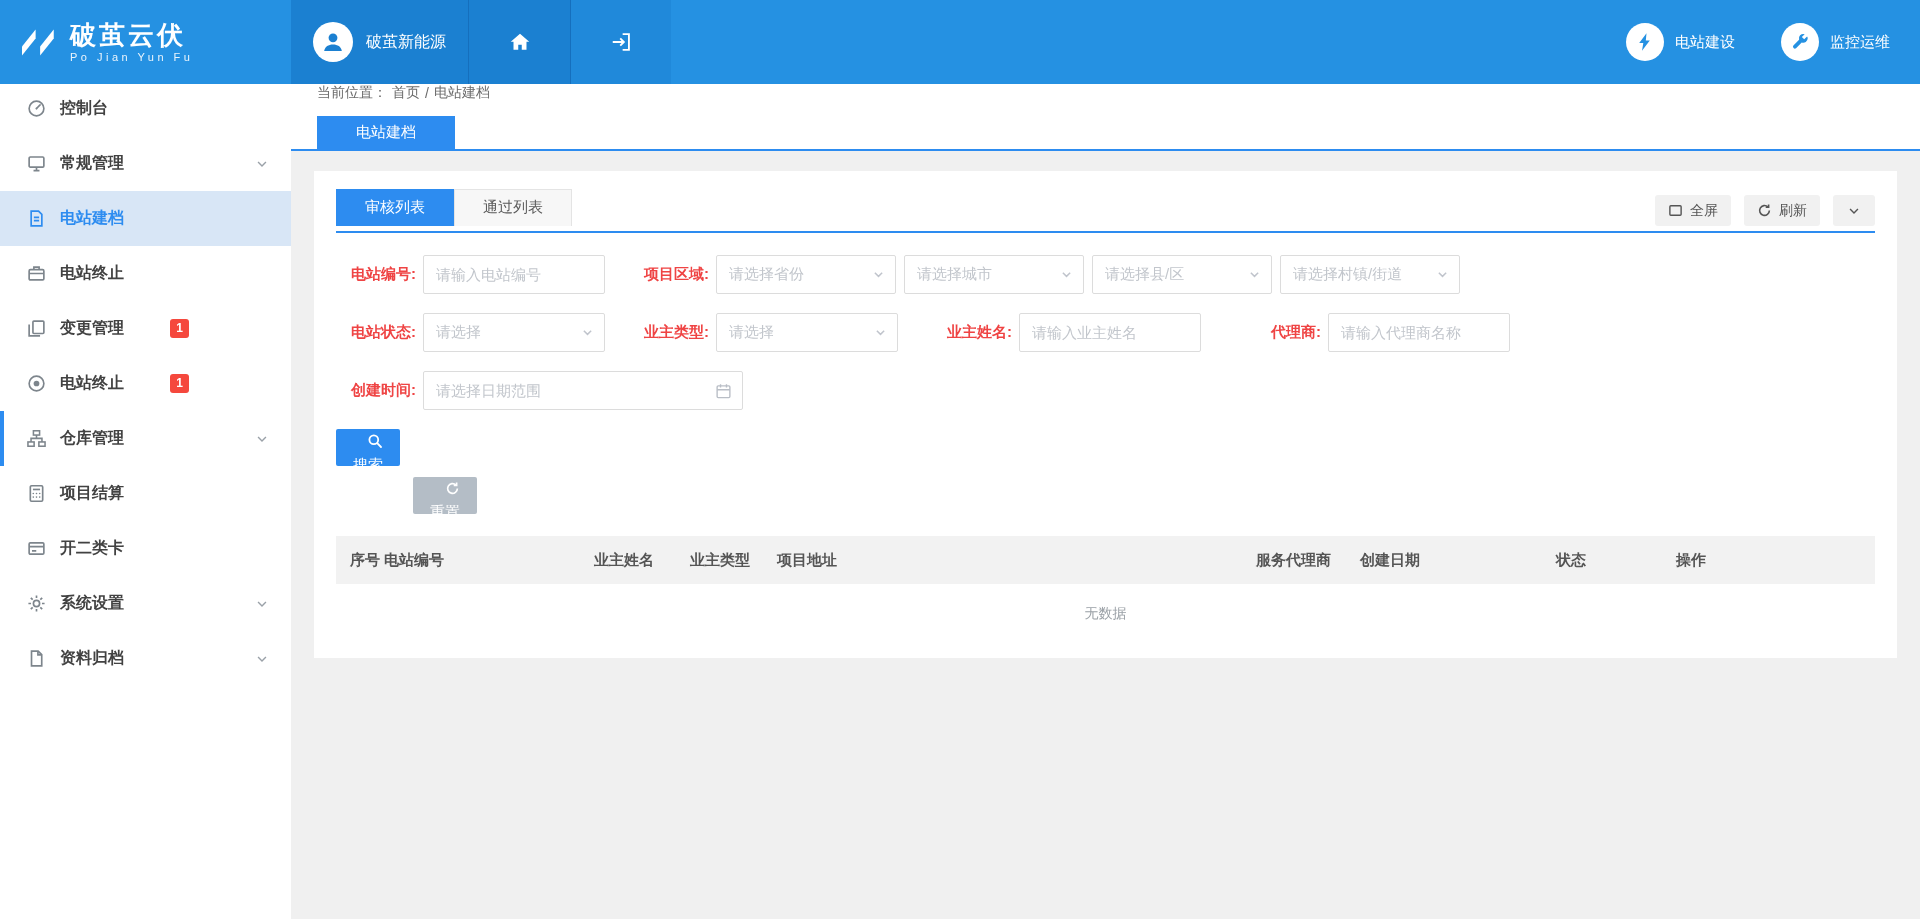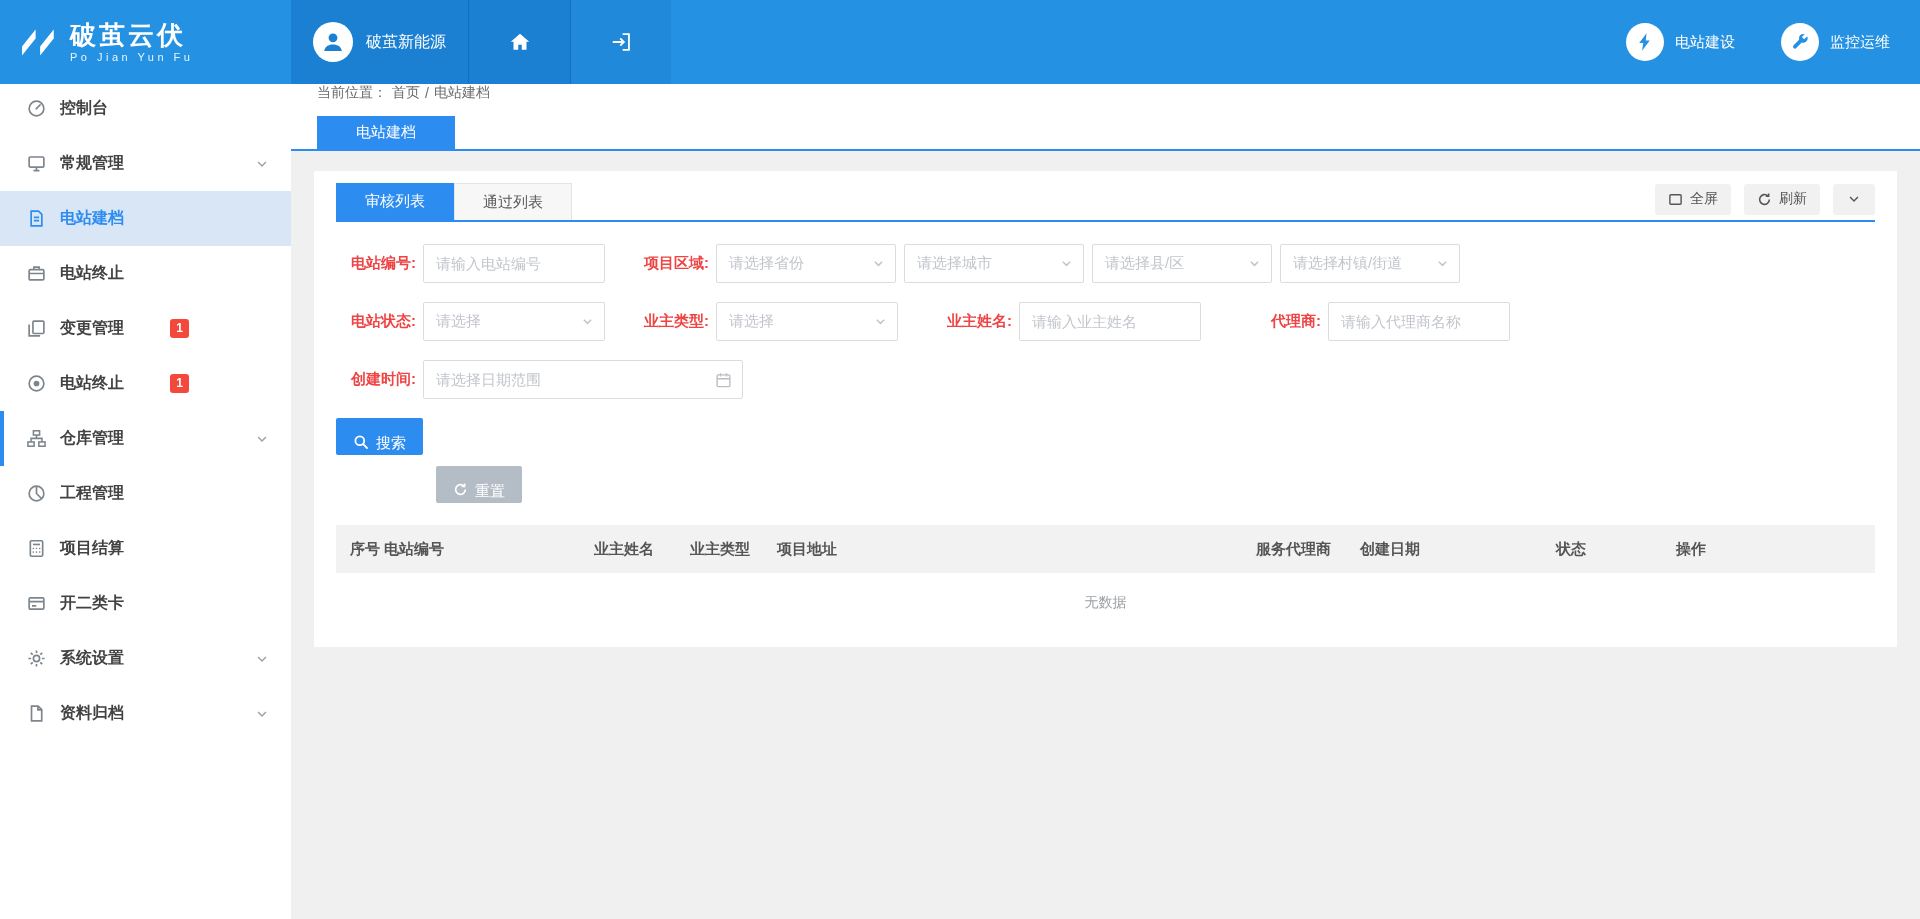--- a/index.html
+++ b/index.html
@@ -62,21 +62,21 @@
   .card { background: #fff; margin: 20px 23px 0; padding: 12px 22px 14px; }
 
   .panel-tabs-row { display: flex; align-items: center; border-bottom: 2px solid #2d8cf0; }
   .panel-tab { width: 118px; height: 37px; display: flex; align-items: center; justify-content: center;
                font-size: 15px; cursor: pointer; }
   .panel-tab.active { background: #2d8cf0; color: #fff; }
   .panel-tab.inactive { background: #f7f7f7; color: #5a5a5a; border: 1px solid #e4e4e4; border-bottom: none; }
   .panel-tools { margin-left: auto; display: flex; align-items: center; gap: 13px; padding-bottom: 5px; }
   .tool-btn { height: 31px; background: #f1f1f1; border: none; border-radius: 3px; color: #555;
               font-size: 14px; font-family: inherit; display: flex; align-items: center; gap: 7px;
-              padding: 0 13px; cursor: pointer; }
+              padding: 0 13px; cursor: pointer; margin-top: 12px; }
   .tool-btn.icon-only { padding: 0 14px; }
 
   
   .filter-form { margin-top: 22px; }
   .f-row { display: flex; align-items: center; margin-bottom: 19px; }
   .f-label { width: 80px; text-align: right; font-size: 15px; font-weight: bold; color: #ef4444;
              margin-right: 7px; white-space: nowrap; flex: none; }
   .f-input { width: 182px; height: 39px; border: 1px solid #dcdcdc; border-radius: 2px;
              padding: 0 12px; font-size: 15px; color: #333; font-family: inherit; background: #fff; }
   .f-input::placeholder { color: #c2c6cc; }
@@ -89,21 +89,21 @@
   .gap-a { margin-left: 24px; }
   .gap-b { margin-left: 34px; }
   .gap-c { margin-left: 40px; }
   .date-wrap { position: relative; width: 320px; }
   .date-wrap .f-input { width: 100%; padding-right: 40px; }
   .cal-icon { position: absolute; right: 11px; top: 50%; transform: translateY(-50%);
               color: #b9bec6; cursor: pointer; }
 
   .btn-row { display: flex; margin-top: 3px; }
   .btn { height: 37px; border: none; border-radius: 2px; font-size: 15px; font-family: inherit;
-         color: #fff; display: flex; align-items: flex-start; gap: 7px; padding: 16px 17px; cursor: pointer; }
+         color: #fff; display: flex; align-items: flex-end; gap: 7px; padding: 4px 17px; cursor: pointer; flex-direction: column; }
   .btn-search { background: #2d8cf0; }
   .btn-reset { background: #b4bdc6; margin-left: 13px; margin-top: 48px; }
 
   
   .table-head { margin-top: 22px; background: #f2f2f2; height: 48px; display: flex; align-items: center;
                 font-size: 15px; font-weight: bold; color: #555; padding-left: 14px; }
   .th { flex: none; white-space: nowrap; }
   .th.c0 { width: 69px; }  .th.c1 { width: 210px; } .th.c2 { width: 96px; }
   .th.c3 { width: 87px; }  .th.c4 { width: 479px; } .th.c5 { width: 104px; }
   .th.c6 { width: 196px; } .th.c7 { width: 120px; } .th.c8 { flex: 1; }
@@ -255,29 +255,20 @@
       </svg>
     </span>
     <span class="s-label">仓库管理</span>
     <span class="side-chev">
       <svg viewBox="0 0 16 16" width="14" height="14" fill="none" stroke="currentColor" stroke-width="1.6">
           <path d="M3.5 5.8 8 10.3l4.5-4.5"></path>
         </svg>
     </span>
   </div>
 
-  <div class="side-item">
-    <span class="s-icon">
-      <svg viewBox="0 0 16 16" width="19" height="19" fill="none" stroke="currentColor" stroke-width="1.4">
-        <circle cx="8" cy="8" r="6.2"></circle>
-          <path d="M8 1.8V8l4.4 4.4"></path>
-      </svg>
-    </span>
-    <span class="s-label">工程管理</span>
-  </div>
 
   <div class="side-item">
     <span class="s-icon">
       <svg viewBox="0 0 16 16" width="19" height="19" fill="none" stroke="currentColor" stroke-width="1.4">
         <rect x="2.8" y="1.5" width="10.4" height="13" rx="1"></rect>
           <path d="M5 4.6h6"></path>
         <path stroke-linecap="round" d="M5.3 8h.01M8 8h.01M10.7 8h.01M5.3 11h.01M8 11h.01M10.7 11h.01"></path>
       </svg>
     </span>
     <span class="s-label">项目结算</span>

